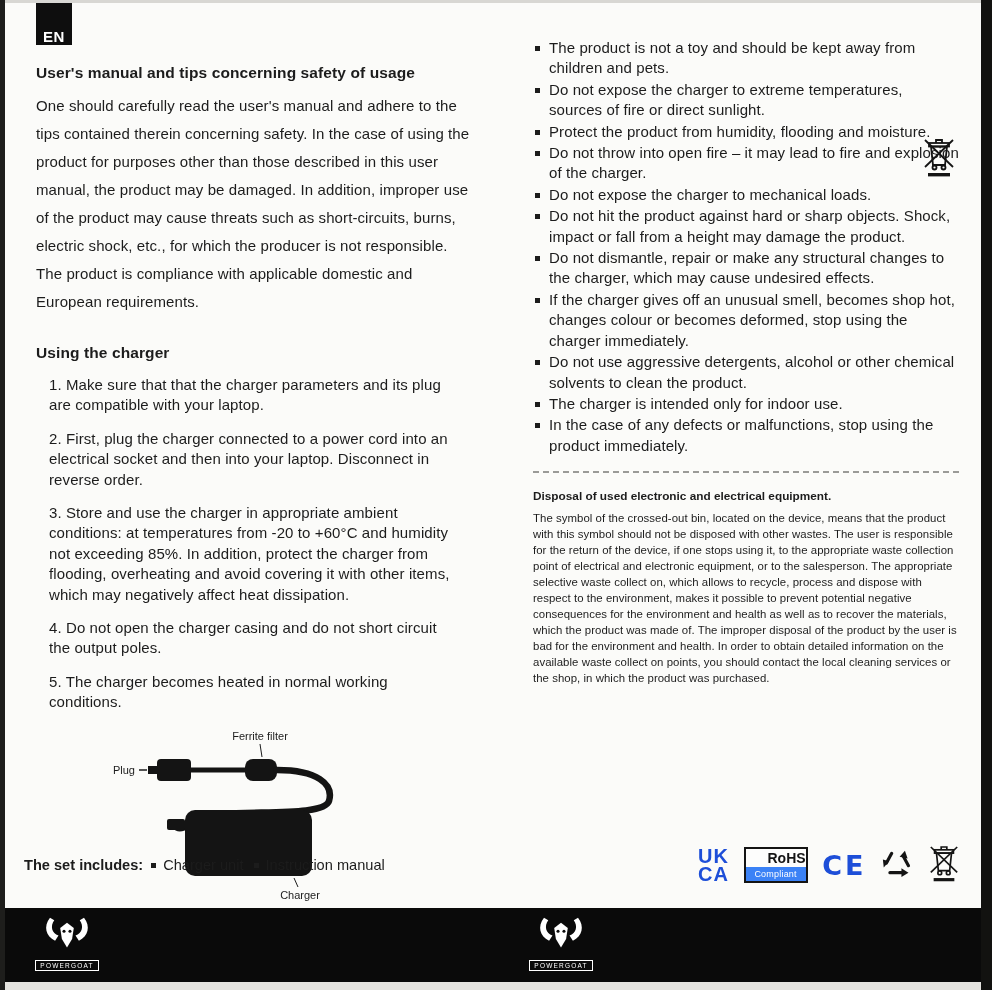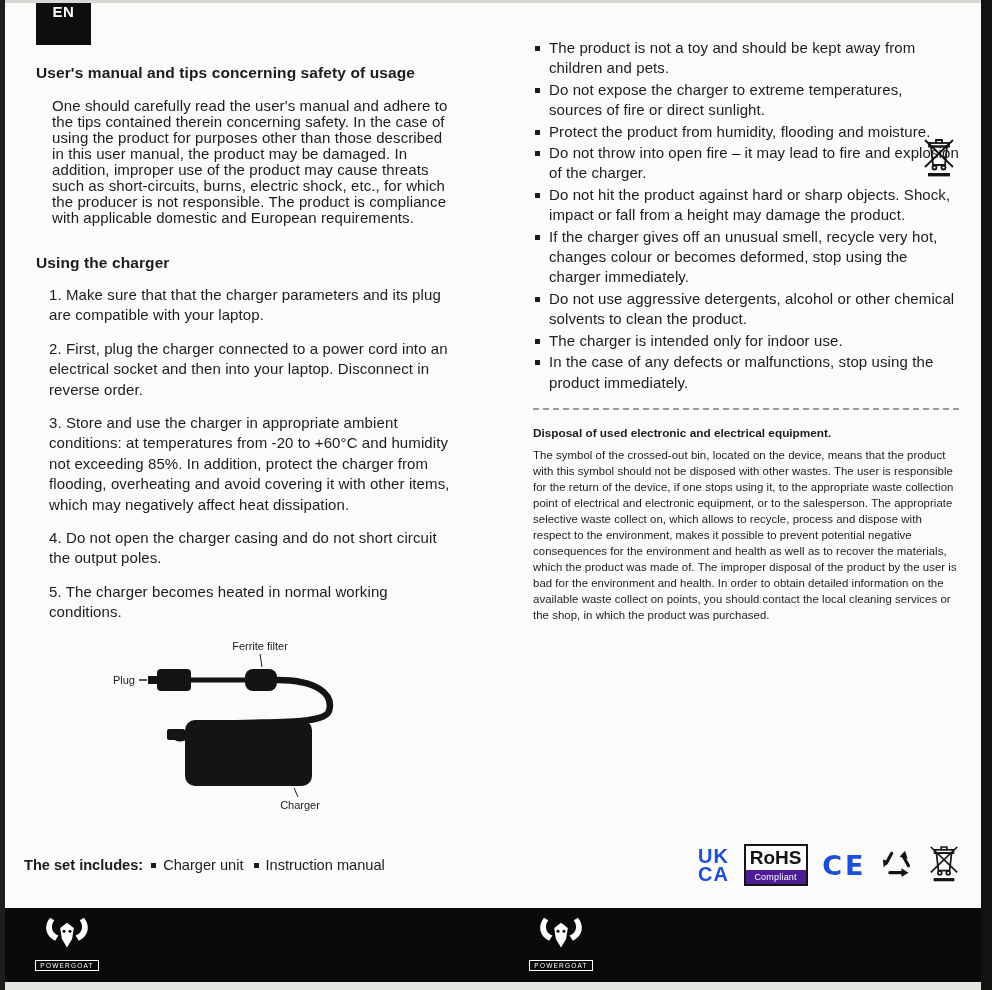--- a/index.html
+++ b/index.html
@@ -7,31 +7,31 @@
     width:992px;height:990px;position:relative;overflow:hidden;
     background:#fbfbf9;color:#1c1c1c;
     font-family:"Liberation Sans", sans-serif;
   }
   .edge-left{position:absolute;left:0;top:0;width:5px;height:990px;background:#1e1e1c;z-index:6;}
   .edge-right{position:absolute;right:0;top:0;width:11px;height:990px;background:#121210;z-index:6;}
   .edge-top{position:absolute;left:0;top:0;right:0;height:3px;background:#d8d7d3;z-index:5;}
   .edge-bottom{position:absolute;left:0;bottom:0;right:0;height:8px;background:#e5e4e0;z-index:5;}
 
   .en-badge{
-    position:absolute;left:36px;top:3px;width:55px;height:42px;background:#0e0e0e;color:#fff;
-    display:flex;align-items:flex-start;justify-content:center;font-weight:bold;font-size:15px;letter-spacing:.5px;z-index:4;
+    position:absolute;left:36px;top:3px;width:36px;height:42px;background:#0e0e0e;color:#fff;
+    display:flex;align-items:flex-end;justify-content:center;font-weight:bold;font-size:15px;letter-spacing:.5px;z-index:4;
   }
 
   .col-left{position:absolute;left:36px;top:64px;width:438px;}
   .col-right{position:absolute;left:533px;top:38px;width:426px;}
 
   h2{font-size:15.5px;font-weight:bold;margin:0 0 10px 0;letter-spacing:.1px;}
   .h-using{margin-top:28px;}
   .h-desc{margin-top:14px;}
-  p.body{font-size:15px;line-height:16px;margin:16px;letter-spacing:.1px;}
+  p.body{font-size:15px;line-height:28px;margin:0;letter-spacing:.1px;}
   .steps p{font-size:15px;line-height:20.4px;margin:13px;letter-spacing:.1px;}
 
   .bullets{margin:0;padding:0;list-style:none;}
   .bullets li{display:flex;align-items:flex-start;font-size:15px;line-height:20.4px;margin:0 0 1px 0;letter-spacing:.1px;}
   .sq{flex:0 0 5px;width:5px;height:5px;background:#1c1c1c;margin:8px 9px 0 2px;}
 
   .divider{border:0;border-top:2px dashed #9a9a97;margin:15px 0 12px 0;}
 
   .disposal-h{font-size:11.8px;font-weight:bold;margin:16px 0 7px 0;}
   .disposal-b{font-size:11.4px;line-height:16px;margin:0;letter-spacing:.05px;}
@@ -41,22 +41,22 @@
   .dlabel{font-size:11px;fill:#1c1c1c;font-family:"Liberation Sans",sans-serif;}
 
   .set-row{position:absolute;left:24px;top:857px;display:flex;align-items:flex-end;font-size:14.6px;}
   .set-row .lbl{font-weight:bold;margin-right:8px;}
   .set-row .itm{display:flex;align-items:center;margin-right:10px;}
   .set-row .sq{margin:1px 7px 0 0;}
 
   .marks{position:absolute;left:698px;top:843px;width:262px;display:flex;align-items:center;justify-content:space-between;z-index:4;}
   .ukca{font-weight:bold;font-size:20px;line-height:18px;letter-spacing:1px;color:#1d4ed8;}
   .rohs{border:2px solid #141414;width:60px;text-align:center;background:#fdfdfc;}
-  .rohs .t{font-weight:bold;font-size:19px;padding:1px 0;color:#141414;}
-  .rohs .s{background:#4c1d95;color:#fff;font-size:9px;padding:2px 0;letter-spacing:.2px;}
+  .rohs .t{font-weight:bold;font-size:14px;padding:1px 0;color:#141414;text-align:right;}
+  .rohs .s{background:#3b82f6;color:#fff;font-size:9px;padding:2px 0;letter-spacing:.2px;}
   .ce{font-weight:bold;font-size:27px;letter-spacing:3px;color:#1d4ed8;font-family:"DejaVu Sans",sans-serif;}
 
   .top-bin{position:absolute;left:922px;top:136px;z-index:3;}
 
   .footer{position:absolute;left:0;top:908px;width:992px;height:74px;background:#0a0a0a;z-index:4;}
   .logo{position:absolute;top:8px;width:70px;text-align:center;}
   .logo.l1{left:32px;} .logo.l2{left:526px;}
   .logo .banner{display:inline-block;border:1px solid #fff;color:#fff;font-size:6.5px;letter-spacing:1.2px;padding:1px 4px;margin-top:1px;background:#0a0a0a;}
 </style>
 </head>
@@ -137,25 +137,33 @@
     <li>
         <span class="sq"></span>
         <span>Protect the product from humidity, flooding and moisture.</span>
       </li>
     <li>
         <span class="sq"></span>
         <span>Do not throw into open fire – it may lead to fire and explosion of the charger.</span>
       </li>
     <li>
         <span class="sq"></span>
+        <span>Do not expose the charger to mechanical loads.</span>
+      </li>
+    <li>
+        <span class="sq"></span>
         <span>Do not hit the product against hard or sharp objects. Shock, impact or fall from a height may damage the product.</span>
       </li>
     <li>
         <span class="sq"></span>
-        <span>If the charger gives off an unusual smell, recycle very hot, changes colour or becomes deformed, stop using the charger immediately.</span>
+        <span>Do not dismantle, repair or make any structural changes to the charger, which may cause undesired effects.</span>
+      </li>
+    <li>
+        <span class="sq"></span>
+        <span>If the charger gives off an unusual smell, becomes shop hot, changes colour or becomes deformed, stop using the charger immediately.</span>
       </li>
     <li>
         <span class="sq"></span>
         <span>Do not use aggressive detergents, alcohol or other chemical solvents to clean the product.</span>
       </li>
     <li>
         <span class="sq"></span>
         <span>The charger is intended only for indoor use.</span>
       </li>
     <li>

